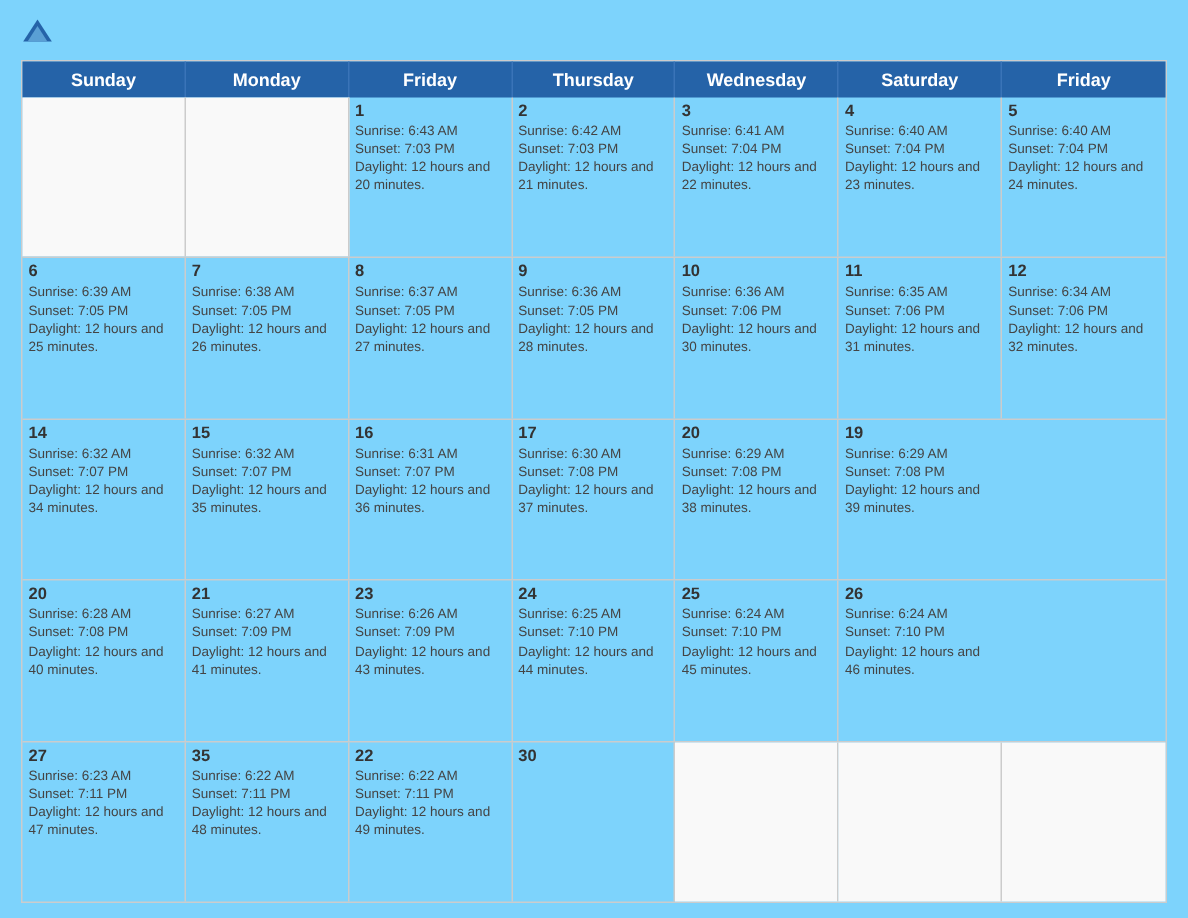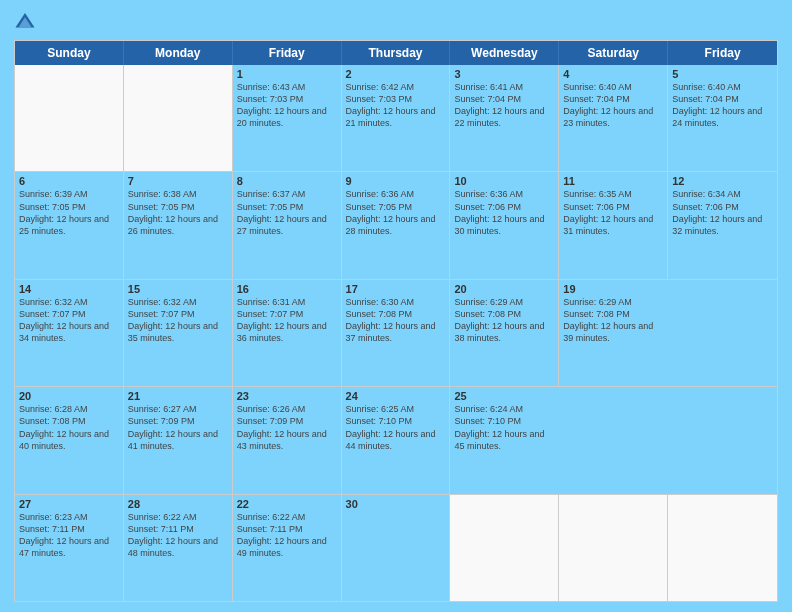--- a/index.html
+++ b/index.html
@@ -284,30 +284,36 @@
             <div class="day-info">Sunrise: 6:25 AM
 Sunset: 7:10 PM
 Daylight: 12 hours and 44 minutes.</div>
           </div>
           <div class="cal-cell">
             <span class="day-num">25</span>
             <div class="day-info">Sunrise: 6:24 AM
 Sunset: 7:10 PM
 Daylight: 12 hours and 45 minutes.</div>
           </div>
+          <div class="cal-cell">
+            <span class="day-num">26</span>
+            <div class="day-info">Sunrise: 6:24 AM
+Sunset: 7:10 PM
+Daylight: 12 hours and 46 minutes.</div>
+          </div>
         </div>
         <div class="cal-row">
           <div class="cal-cell">
             <span class="day-num">27</span>
             <div class="day-info">Sunrise: 6:23 AM
 Sunset: 7:11 PM
 Daylight: 12 hours and 47 minutes.</div>
           </div>
           <div class="cal-cell">
-            <span class="day-num">28</span>
+            <span class="day-num">35</span>
             <div class="day-info">Sunrise: 6:22 AM
 Sunset: 7:11 PM
 Daylight: 12 hours and 48 minutes.</div>
           </div>
           <div class="cal-cell">
             <span class="day-num">22</span>
             <div class="day-info">Sunrise: 6:22 AM
 Sunset: 7:11 PM
 Daylight: 12 hours and 49 minutes.</div>
           </div>

